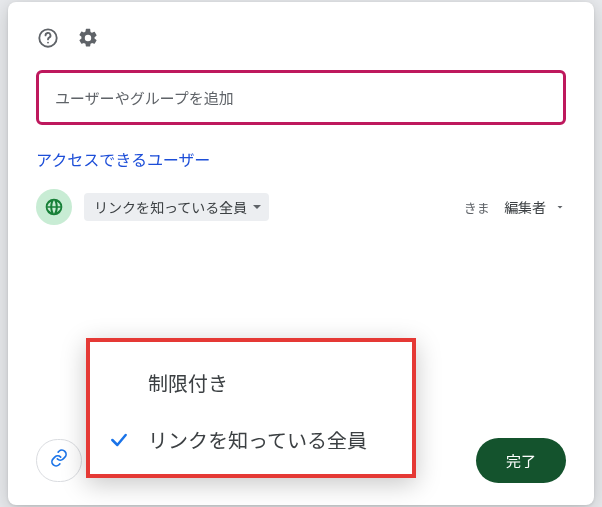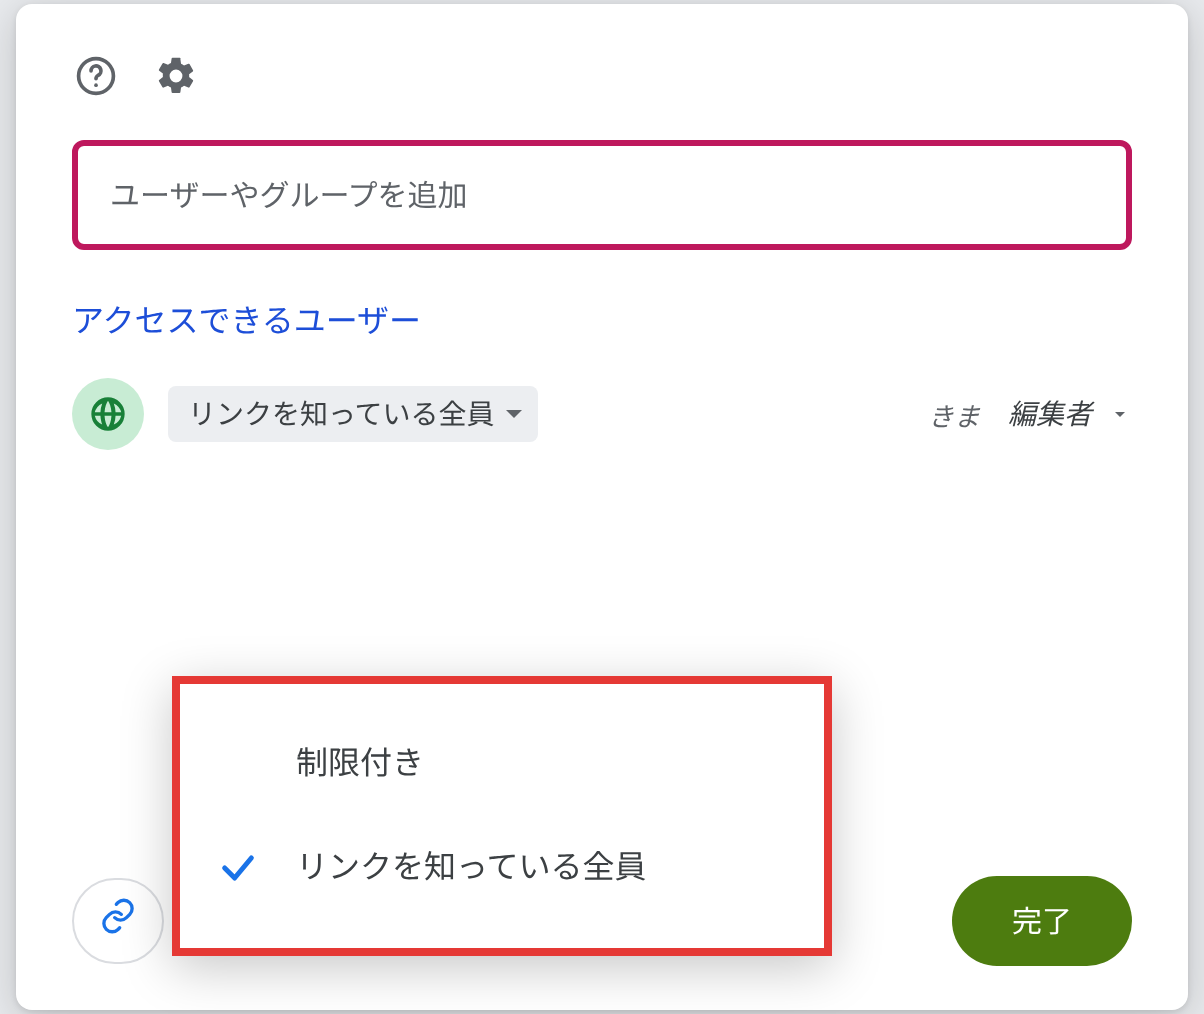--- a/index.html
+++ b/index.html
@@ -66,57 +66,57 @@
   background:#eceef1;
   border-radius:4px;
   padding:4px 8px 4px 10px;
   font-size:14px;color:#3c4043;
   cursor:pointer;
 }
 .tiny-caret{border:4px solid transparent;border-top-color:#5f6368;transform:translateY(2px)}
 .role-sel{
   margin-left:auto;
   display:flex;align-items:center;gap:8px;
-  font-size:14px;color:#3c4043;cursor:pointer;font-style:italic;
+  font-size:14px;color:#3c4043;cursor:pointer;
 }
 .role-note{
   font-size:13px;color:#5f6368;margin-right:6px;
 }
 .bottom{
   position:absolute;left:28px;right:28px;bottom:22px;
   display:flex;align-items:center;justify-content:space-between;
 }
 .link-chip{
   border:1px solid #dadce0;border-radius:26px;
   padding:8px 12px;
   display:flex;align-items:center;justify-content:center;
   color:#1a73e8;cursor:pointer;
 }
 .done-btn{
-  background:#4d7c0f;color:#fff;
+  background:#14532d;color:#fff;
   border-radius:26px;
   padding:12px 30px;
   font-size:15px;
   cursor:pointer;
 }
 .dropdown{
   position:absolute;
   left:86px;top:338px;
   width:330px;height:140px;
   background:#fff;
   box-shadow:0 6px 24px rgba(0,0,0,.22);
   border:4px solid #e53935;
   box-sizing:border-box;
   padding:12px 0;
   z-index:30;
 }
 .dd-item{
-  display:flex;align-items:flex-end;gap:18px;
+  display:flex;align-items:center;gap:18px;
   padding:14px 18px;
-  font-size:16px;color:#3c4043;
+  font-size:20px;color:#3c4043;
   cursor:pointer;
 }
 .dd-check{width:22px;display:flex;justify-content:center;color:#1a73e8;font-weight:700}
 </style>
 </head>
 <body>
 
 <div class="window">
 
   <div class="titlebar">

